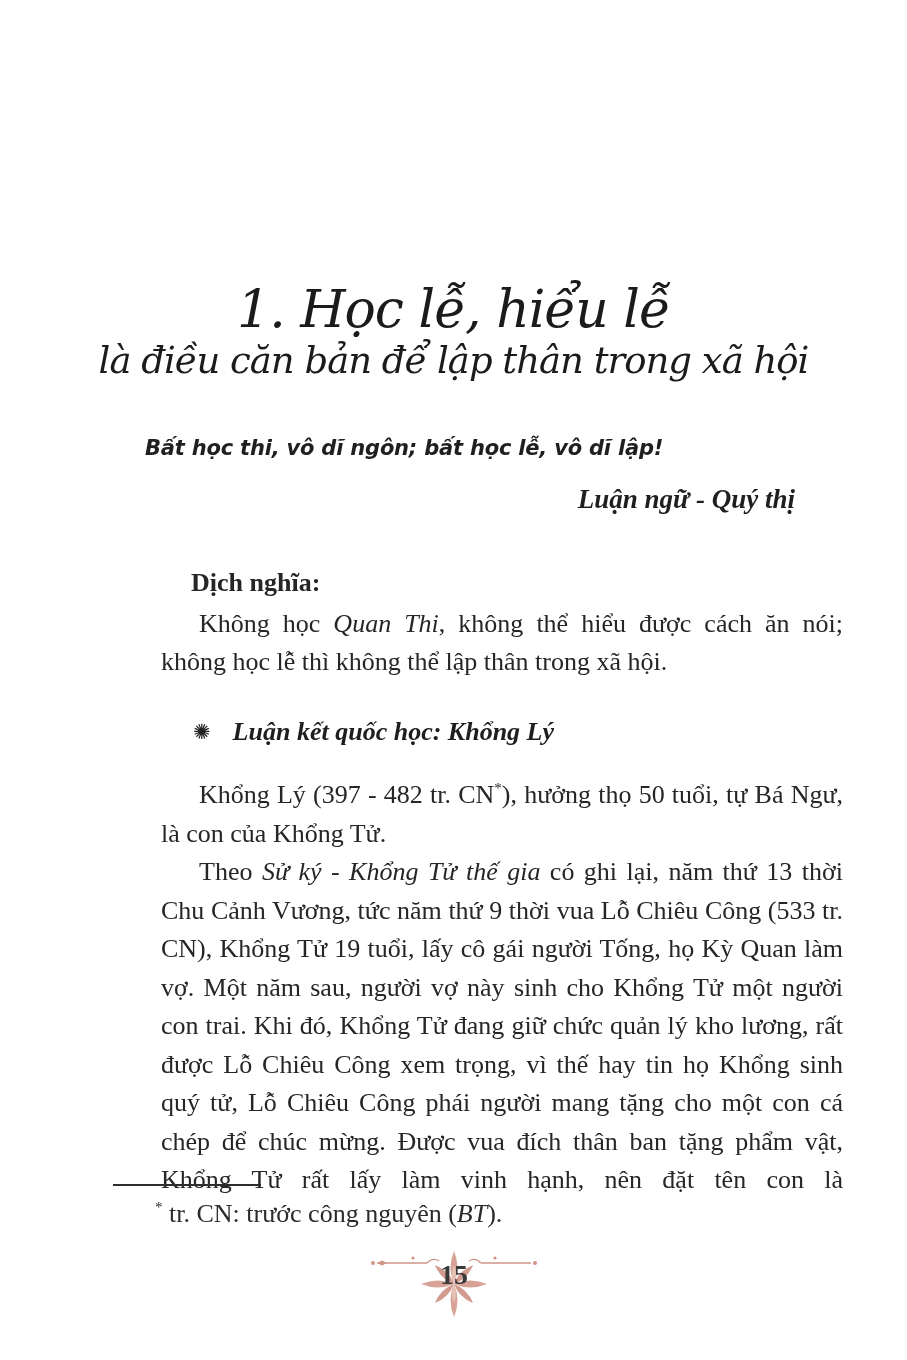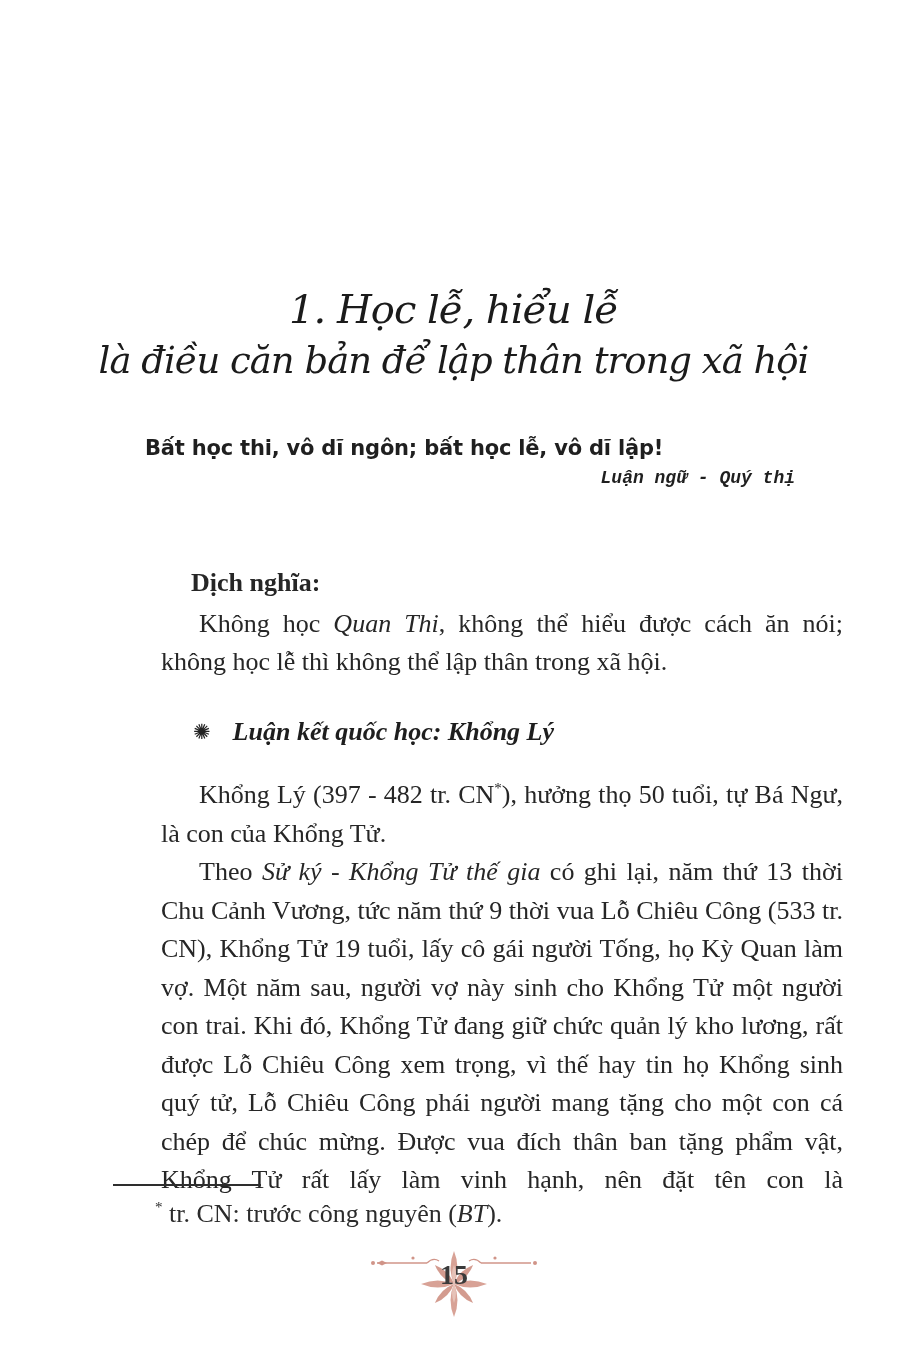--- a/index.html
+++ b/index.html
@@ -12,35 +12,35 @@
     overflow:hidden;
     -webkit-font-smoothing:antialiased;
   }
 
   
   .chapter-title {
     position:absolute; top:282px; left:55px; right:55px;
     text-align:center; font-family:"DejaVu Serif", serif;
     font-style:italic; color:#1b1b1b;
   }
-  .chapter-title .line1 { font-size:40px; line-height:54px; letter-spacing:-1px; }
+  .chapter-title .line1 { font-size:52px; line-height:54px; letter-spacing:-1px; }
   .chapter-title .line2 { font-size:37px; line-height:50px; letter-spacing:-1px; }
 
   
   .epigraph { position:absolute; left:145px; top:436px; width:650px; }
   .epigraph .quote {
     font-family:"DejaVu Sans", sans-serif;
-    font-weight:bold;
+    font-style:italic; font-weight:bold;
     font-size:21px; letter-spacing:-0.2px; color:#1f1f1f;
   }
   .epigraph .source {
-    margin-top:8px; text-align:right;
-    font-family:Liberation Mono, monospace;
+    margin-top:24px; text-align:right;
+    font-family:Liberation Serif, serif;
     font-style:italic; font-weight:bold;
-    font-size:18px; color:#1f1f1f;
+    font-size:27px; color:#1f1f1f;
   }
 
   
   .main {
     position:absolute; left:113px; top:564px; width:682px;
     font-size:26px; line-height:38.5px; text-align:justify;margin-left:48px;
   }
   .dich-nghia { font-weight:bold; margin:0 0 2px 30px; }
   .main p { margin:0; text-indent:38px; }
   .p-gap { margin-top:1px; }

